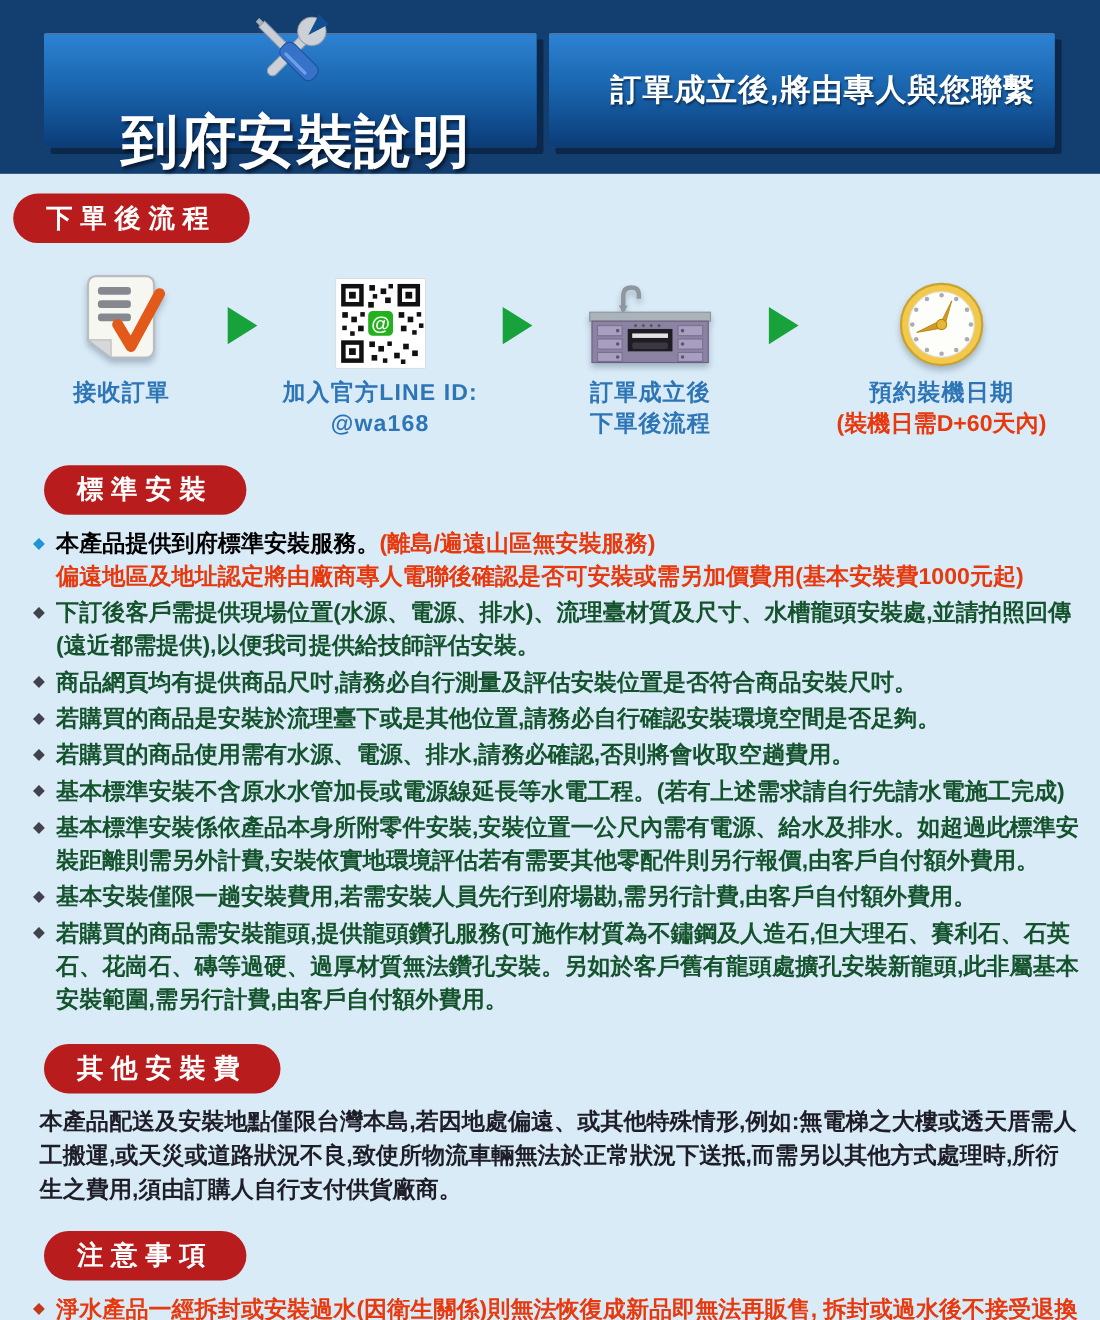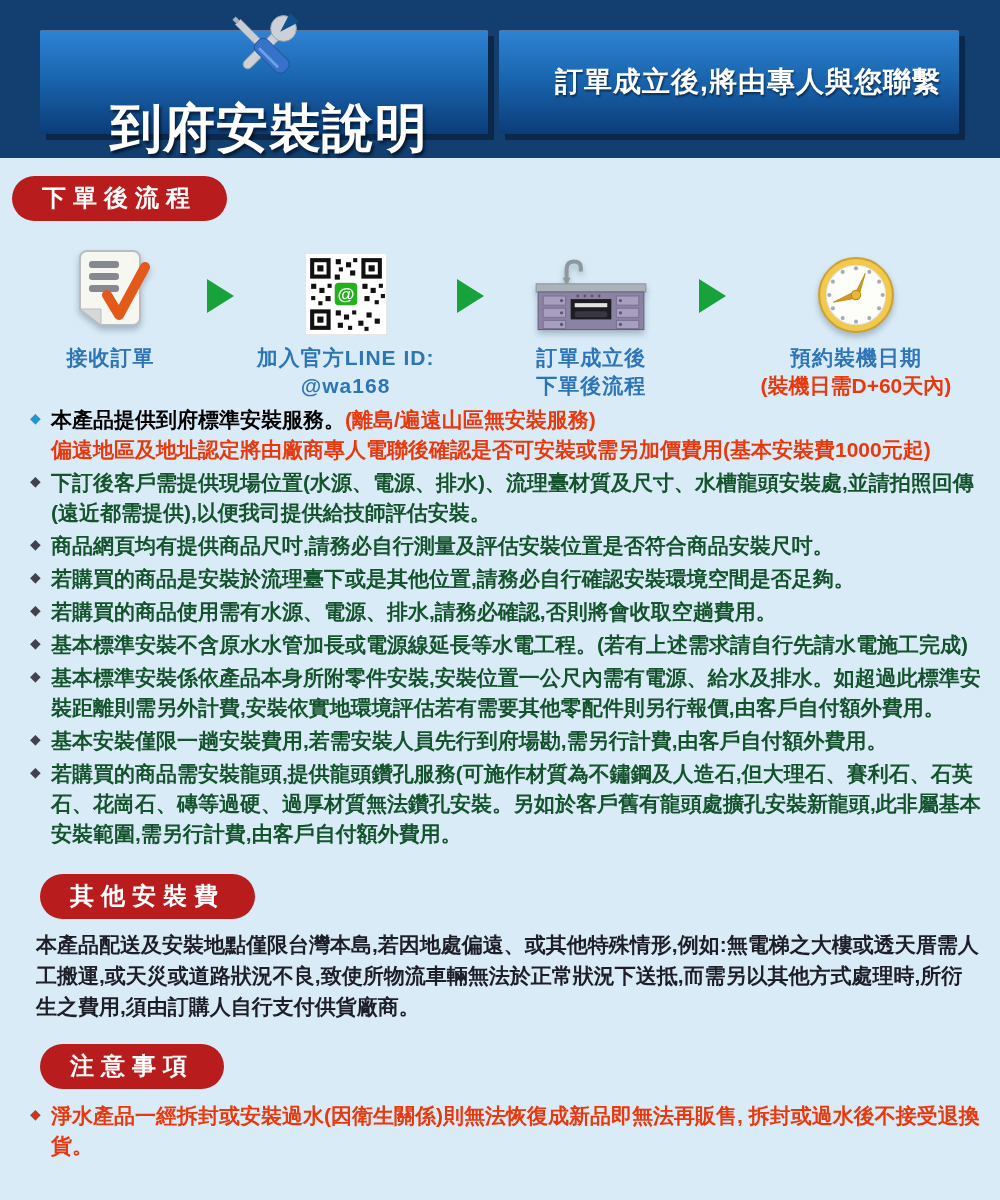--- a/index.html
+++ b/index.html
@@ -250,20 +250,21 @@
       <div class="step-label">
         <span>預約裝機日期</span>
         <span class="red-note">(裝機日需D+60天內)</span>
       </div>
     </div>
 
   </div>
 </div>
 
 <div>
+  <div class="pill pill-indent">標準安裝</div>
 
   <div class="bullets">
     <div class="bullet">
       <span class="dm dm-blue">◆</span>
       <span class="btext">
         <span class="t-blue">本產品提供到府標準安裝服務。</span><span class="t-red">(離島/遍遠山區無安裝服務)</span>
         <span class="t-red" style="display:block;">偏遠地區及地址認定將由廠商專人電聯後確認是否可安裝或需另加價費用(基本安裝費1000元起)</span>
       </span>
     </div>
     <div class="bullet">

